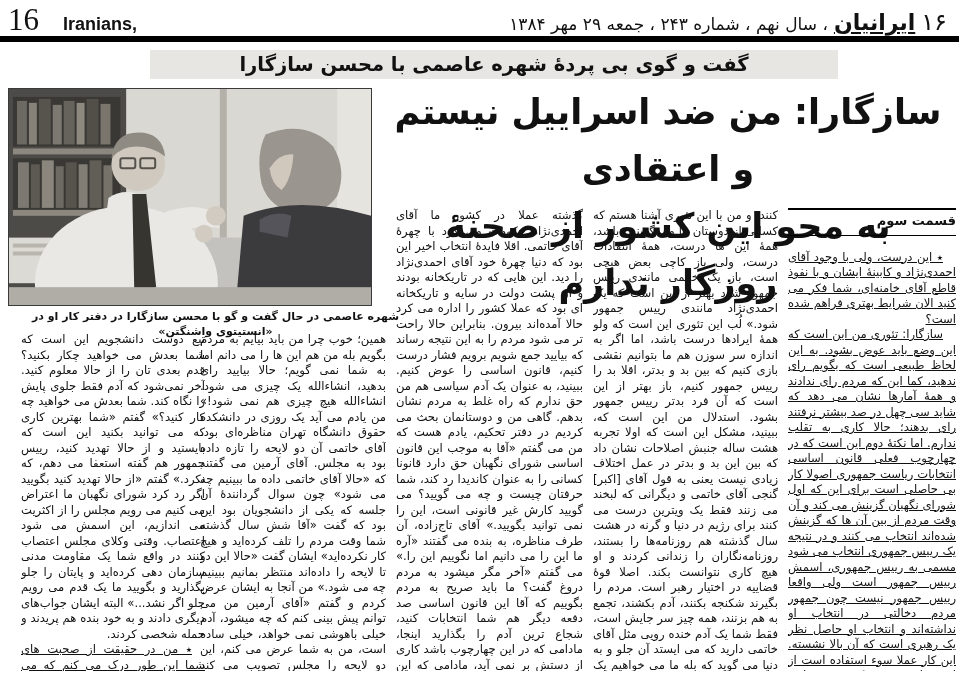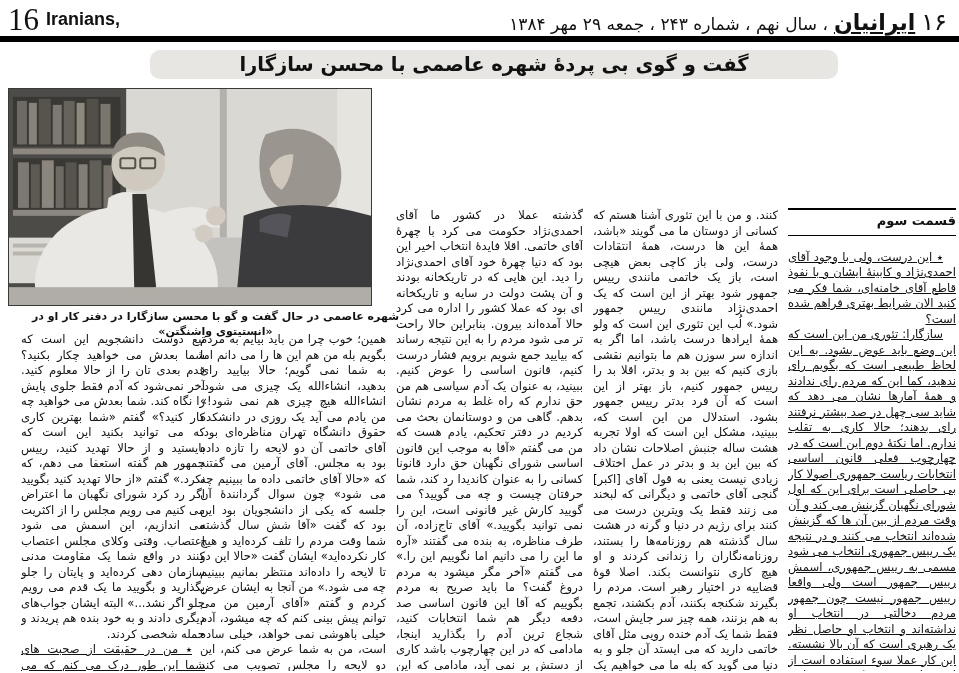--- a/index.html
+++ b/index.html
@@ -7,35 +7,35 @@
     position:relative; width:959px; height:673px; background:#fff;
     font-family:"DejaVu Sans", sans-serif; color:#111; overflow:hidden;
   }
 
   
   .masthead {
     position:absolute; top:0; left:0; right:0; height:36px;
     display:flex; justify-content:space-between; align-items:flex-end;
     padding:2px 12px 1px 8px; box-sizing:border-box;
   }
-  .m-left { display:flex; align-items:center; gap:7px; font-family:"Liberation Serif", serif; }
+  .m-left { display:flex; align-items:flex-end; gap:24px; font-family:"Liberation Serif", serif; }
   .pageno-en { font-size:31px; line-height:1; }
   .masthead-en { font-family:"Liberation Sans", sans-serif; font-weight:bold; font-size:18px; }
   .issue-en { font-size:16.5px; }
   .m-right { display:flex; align-items:baseline; gap:6px; direction:rtl; }
   .pageno-fa { font-size:24px; font-weight:normal; line-height:1; }
   .masthead-fa { font-weight:bold; font-size:22px;text-decoration:underline; }
   .issue-fa { font-size:17px; }
   .rule { position:absolute; top:36px; left:0; right:0; height:6px; background:#000; }
 
   
   .kicker {
     position:absolute; top:50px; left:150px; width:688px; height:29px;
     background:#e7e6e2; display:flex; align-items:center; justify-content:center;
-    font-weight:bold; font-size:19.5px; direction:rtl; white-space:nowrap;border-radius:10px;
+    font-weight:bold; font-size:19.5px; direction:rtl; white-space:nowrap;
   }
 
   
   .photo-fig { position:absolute; left:8px; top:88px; width:415px; margin:0; }
   .photo-frame { width:364px; height:218px; border:1px solid #3a3a3a; box-sizing:border-box; background:#c4c2be; }
   .photo-frame svg { display:block; width:100%; height:100%; }
   .photo-caption {
     margin-top:3px; font-size:11px; font-weight:bold; text-align:center;
     direction:rtl; line-height:1.4;
   }
@@ -137,20 +137,24 @@
         <path d="M262,80 Q272,64 286,66 Q284,92 274,102 Q264,96 262,80 Z" fill="#d0c8bc"></path>
         <path d="M236,128 Q290,106 364,128 L364,218 L228,218 Z" fill="#3b3a3c"></path>
         <path d="M252,132 Q268,122 284,128 L280,150 Q262,146 252,144 Z" fill="#55545a"></path>
 
         <rect x="0" y="200" width="364" height="18" fill="#b0ada7"></rect>
       </svg>
     </div>
     <figcaption class="photo-caption">شهره عاصمی در حال گفت و گو با محسن سازگارا در دفتر کار او در «انستیتوی واشنگتن»</figcaption>
   </figure>
 
+  <h1 class="headline">
+    <span>سازگارا: من ضد اسراییل نیستم و اعتقادی</span><br>
+    <span>به محو این کشور از صحنهٔ روزگار ندارم</span>
+  </h1>
 
   <div class="col colA">
     <div class="section-box">قسمت سوم</div>
     <p class="q">٭ این درست، ولی با وجود آقای احمدی‌نژاد و کابینهٔ ایشان و با نفوذ قاطع آقای خامنه‌ای، شما فکر می کنید الان شرایط بهتری فراهم شده است؟</p>
     <p>سازگارا: تئوری من این است که این وضع باید عوض بشود. به این لحاظ طبیعی است که بگویم رای ندهید، کما این که مردم رای ندادند و همهٔ آمارها نشان می دهد که شاید سی چهل در صد بیشتر نرفتند رای بدهند؛ حالا کاری به تقلب ندارم. اما نکتهٔ دوم این است که در چهارچوب فعلی قانون اساسی انتخابات ریاست جمهوری اصولا کار بی حاصلی است برای این که اول شورای نگهبان گزینش می کند و آن وقت مردم از بین آن ها که گزینش شده‌اند انتخاب می کنند و در نتیجه یک رییس جمهوری انتخاب می شود مسمی به رییس جمهوری، اسمش رییس جمهور است ولی واقعا رییس جمهور نیست چون جمهور مردم دخالتی در انتخاب او نداشته‌اند و انتخاب او حاصل نظر یک رهبری است که آن بالا نشسته. این کار عملا سوء استفاده است از این خواست مردم که دوست دارند رای بدهند. ایرانی ها قرن ها محروم بوده‌اند از رای دادن و حالا دوست دارند در سرنوشتشان مشارکت</p>
   </div>
 
   <div class="col colB">
     <p>کنند. و من با این تئوری آشنا هستم که کسانی از دوستان ما می گویند «باشد، همهٔ این ها درست، همهٔ انتقادات درست، ولی باز کاچی بعض هیچی است، باز یک خاتمی مانندی رییس جمهور شود بهتر از این است که یک احمدی‌نژاد مانندی رییس جمهور شود.» لُب این تئوری این است که ولو همهٔ ایرادها درست باشد، اما اگر به اندازه سر سوزن هم ما بتوانیم نقشی بازی کنیم که بین بد و بدتر، اقلا بد را رییس جمهور کنیم، باز بهتر از این است که آن فرد بدتر رییس جمهور بشود. استدلال من این است که، ببینید، مشکل این است که اولا تجربه هشت ساله جنبش اصلاحات نشان داد که بین این بد و بدتر در عمل اختلاف زیادی نیست یعنی به قول آقای [اکبر] گنجی آقای خاتمی و دیگرانی که لبخند می زنند فقط یک ویترین درست می کنند برای رژیم در دنیا و گرنه در هشت سال گذشته هم روزنامه‌ها را بستند، روزنامه‌نگاران را زندانی کردند و او هیچ کاری نتوانست بکند. اصلا قوهٔ قضاییه در اختیار رهبر است. مردم را بگیرند شکنجه بکنند، آدم بکشند، تجمع به هم بزنند، همه چیز سر جایش است، فقط شما یک آدم خنده رویی مثل آقای خاتمی دارید که می ایستد آن جلو و به دنیا می گوید که بله ما می خواهیم یک تغییراتی بدهیم و هیچ تغییراتی هم نمی شود. در هشت سال</p>
   </div>

